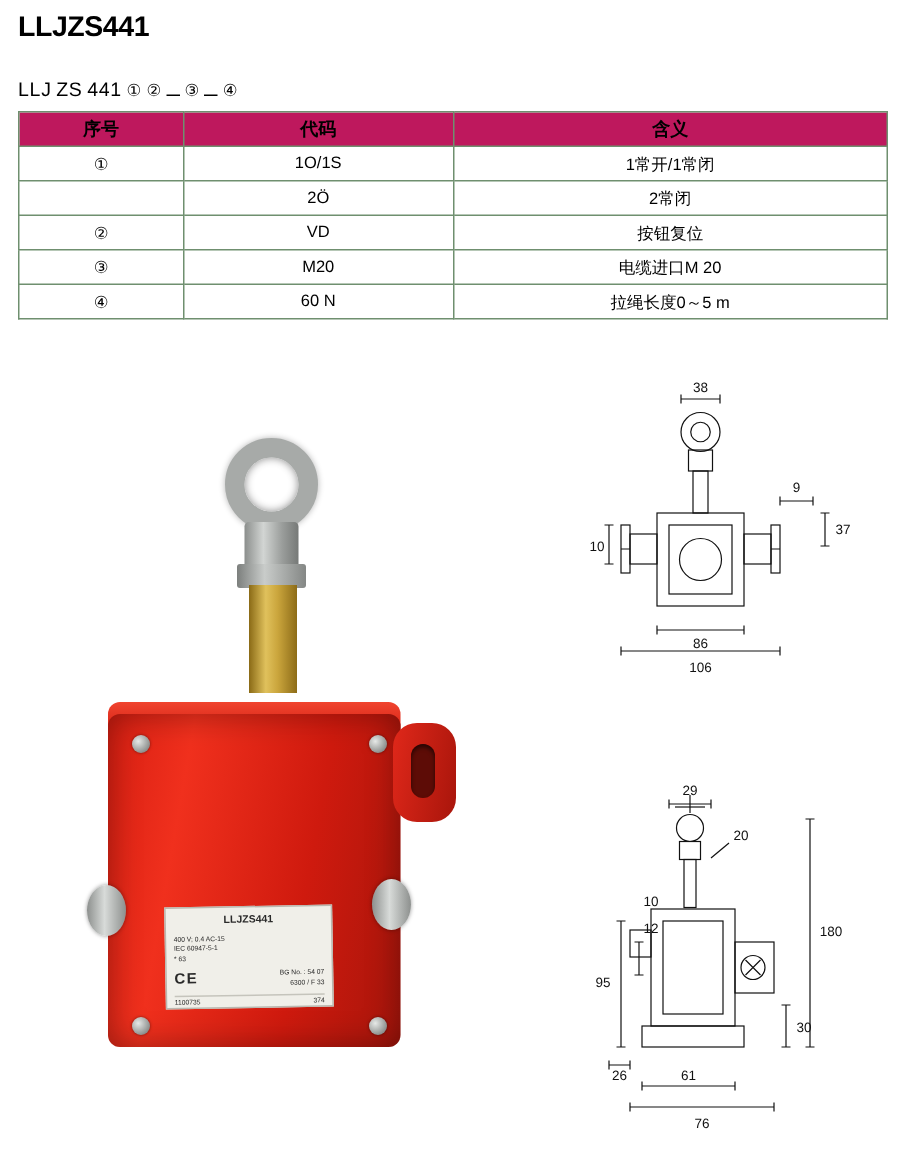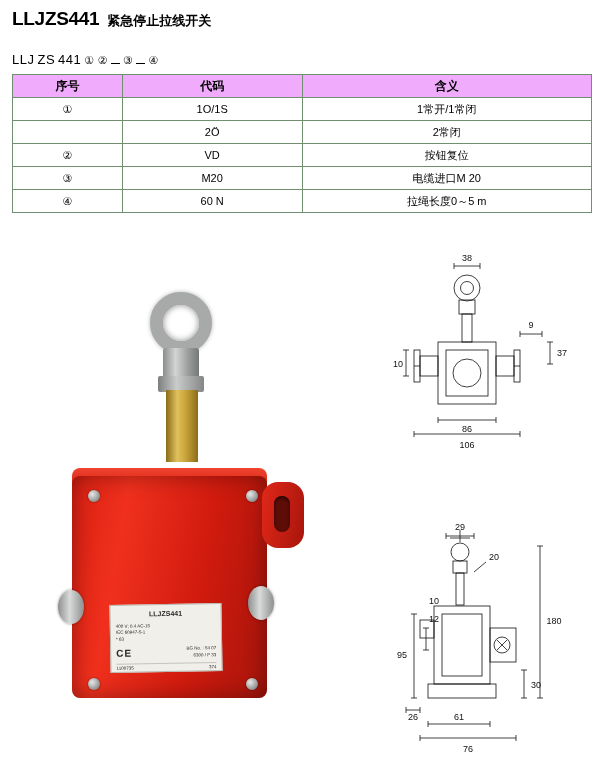--- a/index.html
+++ b/index.html
@@ -70,21 +70,21 @@
     font-size: 11px;
   }
   table.spec th, table.spec td {
     border: 1px solid #6f8f6f;
     height: 22px;
     text-align: center;
     vertical-align: middle;
     padding: 0 2px;
   }
   table.spec thead th {
-    background: #f0abfc;
+    background: #be185d;
     font-weight: bold;
     font-size: 12px;
   }
   table.spec col.c1 { width: 110px; }
   table.spec col.c2 { width: 180px; }
   table.spec col.c3 { width: 290px; }
   .cell-sym { font-size: 11px; }
   
   .photo {
     position: absolute;
@@ -235,21 +235,20 @@
   .dwg-bot { left: 390px; top: 520px; width: 200px; height: 240px; }
   .drawing svg { display: block; }
 </style>
 </head>
 <body>
 
 <div class="page">
 
   <div class="title-row">
     <span class="title-model">LLJZS441</span>
-    <span class="title-cn">紧急停止拉线开关</span>
   </div>
 
   <div class="code-row">
     <span>LLJ</span>
     <span>ZS</span>
     <span>441</span>
     <span class="seq">①</span>
     <span class="seq">②</span>
     <span class="dash"></span>
     <span class="seq">③</span>

